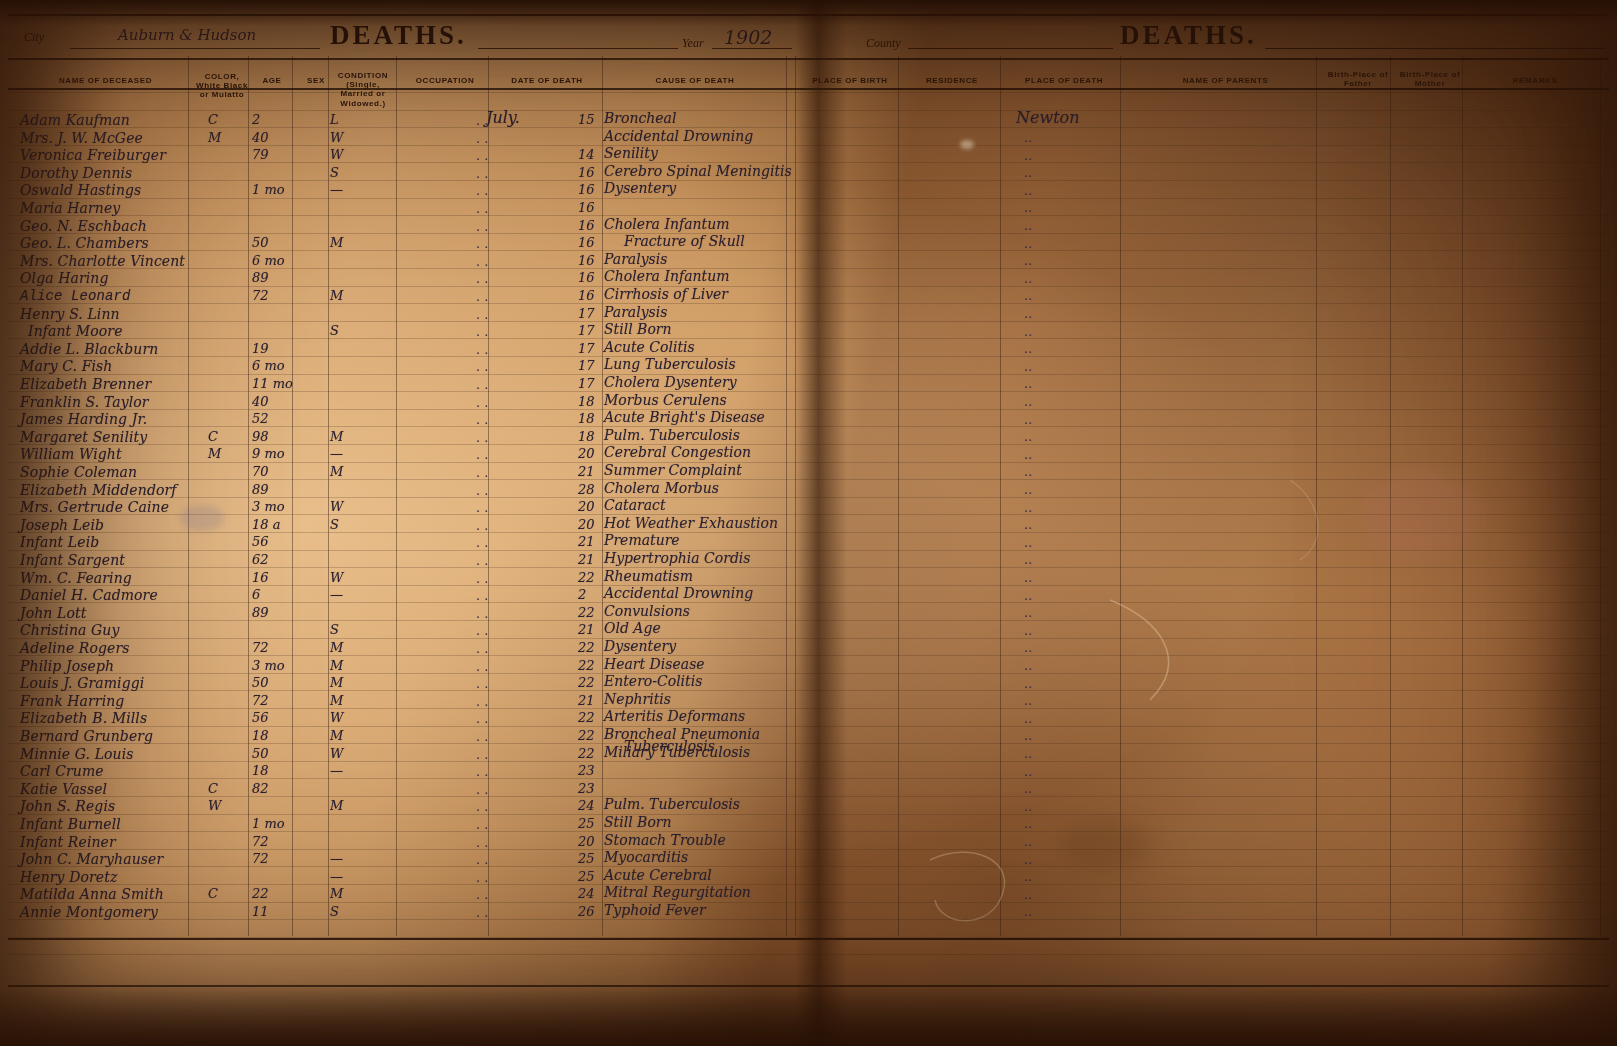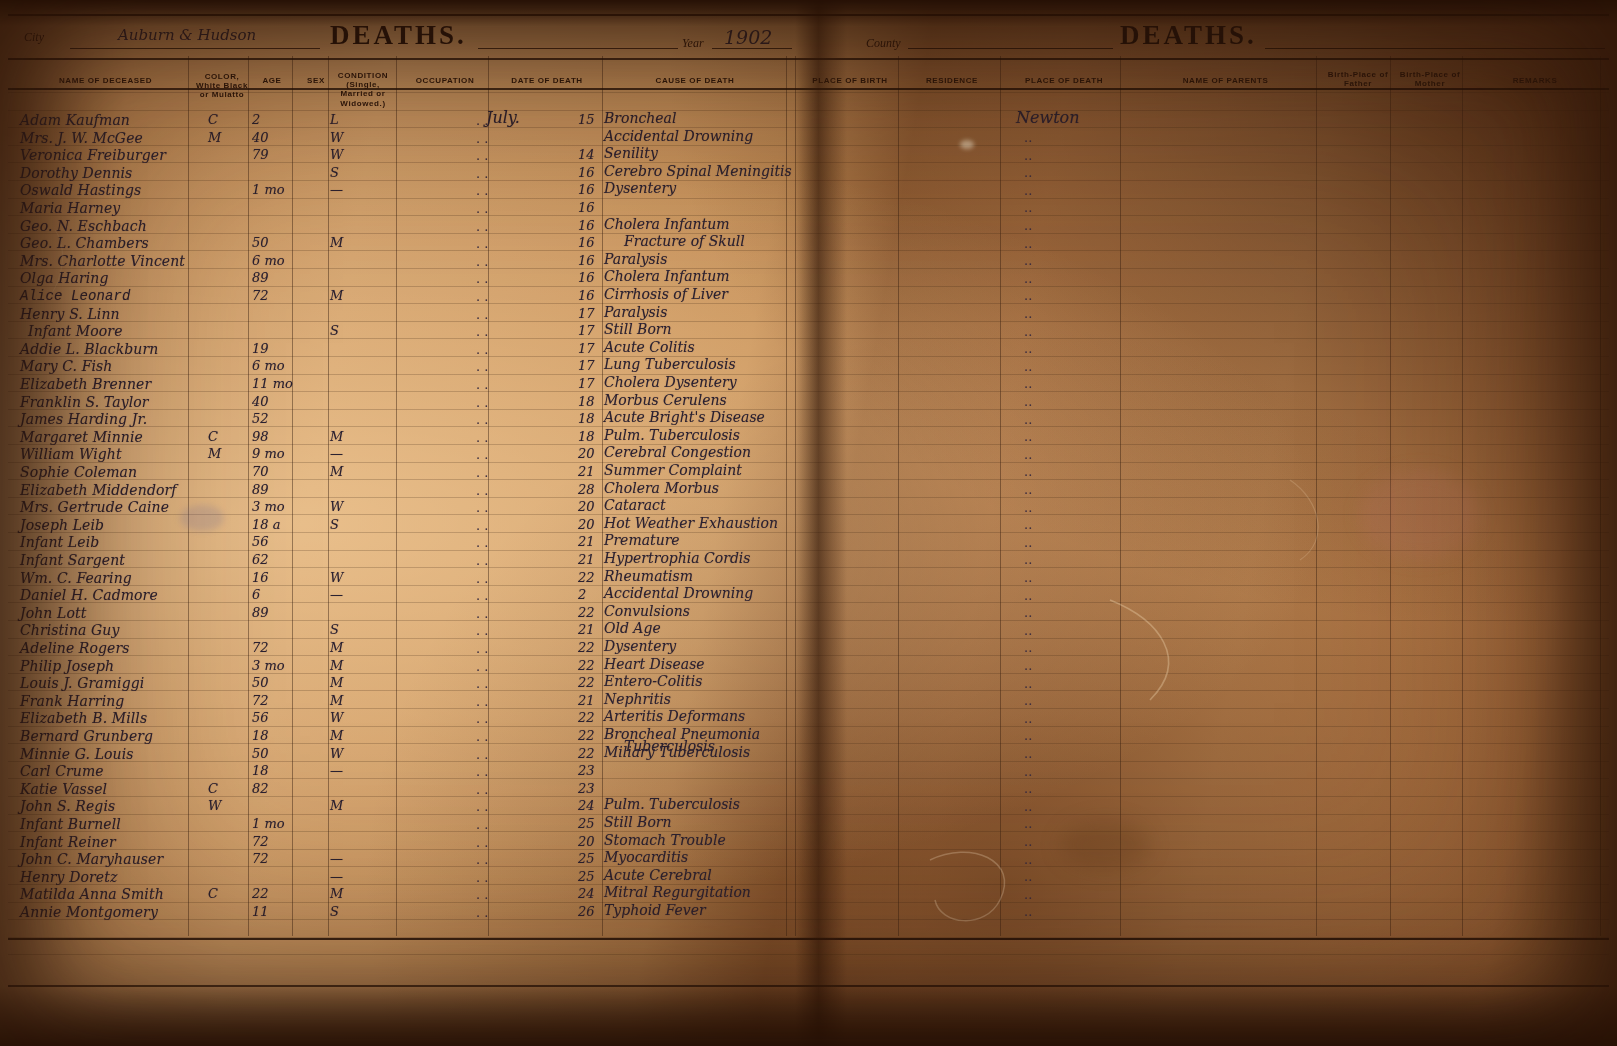--- a/index.html
+++ b/index.html
@@ -267,21 +267,21 @@
       <div class="hw name" style="left: 20px; top: 393.6px;">Franklin S. Taylor</div>
       <div class="hw sm" style="left: 252px; top: 393.6px;">40</div>
       <div class="hw sm" style="left: 578px; top: 393.6px;">18</div>
       <div class="hw md" style="left: 604px; top: 391.6px;">Morbus Cerulens</div>
       <div class="dots" style="left: 476px; top: 394.6px;">. .</div>
       <div class="hw name" style="left: 20px; top: 411.2px;">James Harding Jr.</div>
       <div class="hw sm" style="left: 252px; top: 411.2px;">52</div>
       <div class="hw sm" style="left: 578px; top: 411.2px;">18</div>
       <div class="hw md" style="left: 604px; top: 409.2px;">Acute Bright's Disease</div>
       <div class="dots" style="left: 476px; top: 412.2px;">. .</div>
-      <div class="hw name" style="left: 20px; top: 428.8px;">Margaret Minnie</div>
+      <div class="hw name" style="left: 20px; top: 428.8px;">Margaret Senility</div>
       <div class="hw sm" style="left: 208px; top: 428.8px;">C</div>
       <div class="hw sm" style="left: 252px; top: 428.8px;">98</div>
       <div class="hw sm" style="left: 330px; top: 428.8px;">M</div>
       <div class="hw sm" style="left: 578px; top: 428.8px;">18</div>
       <div class="hw md" style="left: 604px; top: 426.8px;">Pulm. Tuberculosis</div>
       <div class="dots" style="left: 476px; top: 429.8px;">. .</div>
       <div class="hw name" style="left: 20px; top: 446.4px;">William Wight</div>
       <div class="hw sm" style="left: 208px; top: 446.4px;">M</div>
       <div class="hw sm" style="left: 252px; top: 446.4px;">9 mo</div>
       <div class="hw sm" style="left: 330px; top: 446.4px;">—</div>

